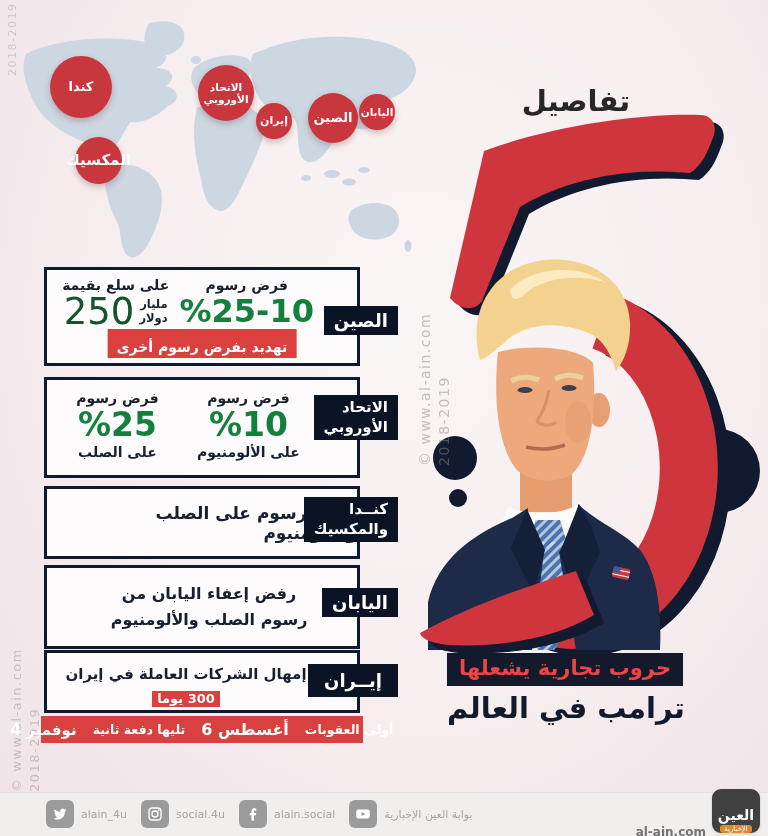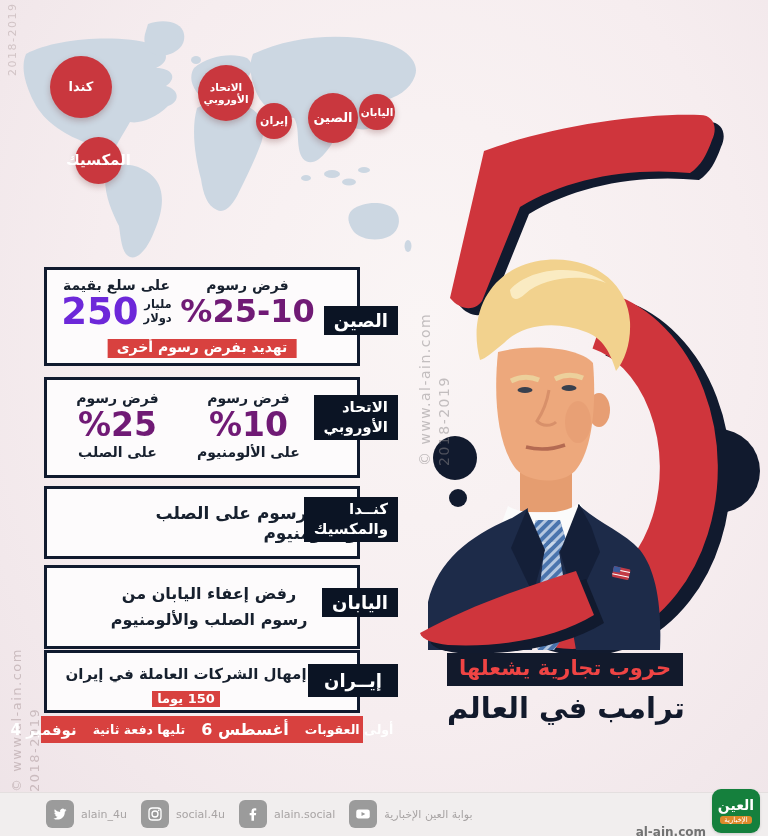--- a/index.html
+++ b/index.html
@@ -35,30 +35,30 @@
   #headline-sub{left:438px;top:691px;width:256px;text-align:center;font-size:29px;
     font-weight:bold;color:#121a2c;white-space:nowrap;}
 
   
   .box{position:absolute;left:44px;width:316px;border:3px solid #101a2e;background:#fdfbfc;}
   .tab{position:absolute;right:-41px;background:#0b1424;color:#fff;font-weight:bold;
     padding:3px 10px;text-align:right;line-height:1.3;white-space:nowrap;z-index:3;}
   .box-row{display:flex;justify-content:space-around;padding:7px 38px 0 10px;}
   .col{display:flex;flex-direction:column;align-items:center;color:#17202e;}
   .col .t{font-size:14px;font-weight:bold;}
-  .col .v{font-size:33px;font-weight:bold;line-height:1.15;color:#701a75;}
+  .col .v{font-size:33px;font-weight:bold;line-height:1.15;color:#15803d;}
   .col .s{font-size:14px;font-weight:bold;}
   #box-china{top:267px;height:99px;}
   #box-china .tab{top:36px;font-size:18px;}
   #box-china .v{font-size:32px;}
   .num-row{display:flex;flex-direction:row-reverse;align-items:center;gap:5px;}
-  .big-num{font-size:37px;font-weight:bold;line-height:1;color:#6d28d9;text-align:center;}
+  .big-num{font-size:37px;font-weight:normal;line-height:1;color:#14532d;text-align:center;}
   .unit{font-size:11.5px;font-weight:bold;line-height:1.15;text-align:right;}
   .red-badge{position:absolute;bottom:5px;left:50%;transform:translateX(-50%);
-    background:#d8413f;color:#fff;font-size:14px;font-weight:bold;padding:0 9px 3px;
+    background:#d8413f;color:#fff;font-size:14px;font-weight:bold;padding:10px 9px 3px;
     white-space:nowrap;}
   #box-eu{top:377px;height:101px;}
   #box-eu .tab{top:15px;font-size:15px;}
   #box-eu .box-row{padding-top:10px;}
   #box-cm{top:486px;height:73px;display:flex;align-items:center;justify-content:center;}
   #box-cm .tab{top:8px;font-size:15px;}
   #box-cm .line{font-size:17px;font-weight:bold;color:#17202e;padding-left:30px;}
   #box-jp{top:565px;height:84px;display:flex;align-items:center;justify-content:center;}
   #box-jp .tab{top:20px;font-size:18px;}
   #box-jp .line{width:236px;text-align:center;font-size:16px;font-weight:bold;
@@ -76,22 +76,22 @@
   
   #footer{left:0;top:792px;width:768px;height:44px;background:#f1eeee;
     border-top:1px solid #e4dfdf;}
   #social{position:absolute;left:46px;top:7px;display:flex;align-items:center;gap:14px;}
   .social-item{display:flex;align-items:center;gap:7px;}
   .sq-icon{width:28px;height:28px;border-radius:6px;background:#9b9b9b;display:flex;
     align-items:center;justify-content:center;}
   .handle{font-size:11px;color:#a8a4a4;}
   #site-name{position:absolute;right:62px;top:32px;font-size:12px;color:#737373;font-weight:bold;}
   #alain-logo{position:absolute;right:8px;top:-4px;width:48px;height:44px;
-    background:#15803d;border-radius:9px;display:flex;flex-direction:column;
-    align-items:center;justify-content:center;box-shadow:0 1px 3px rgba(0,0,0,.15);}
+    background:#404040;border-radius:9px;display:flex;flex-direction:column;
+    align-items:center;justify-content:flex-end;box-shadow:0 1px 3px rgba(0,0,0,.15);}
   #alain-logo .l1{color:#fff;font-size:14px;font-weight:bold;line-height:1.1;}
   #alain-logo .l2{color:#fff;font-size:7px;background:#dd8a2b;border-radius:3px;
     padding:0 4px;margin-top:2px;}
 </style>
 </head>
 <body>
 
 <div id="stage">
 
   <svg id="world-map" class="abs" width="430" height="260" viewBox="0 0 430 260">
@@ -131,20 +131,21 @@
     </div>
 
   <div class="wm abs" id="wm-left">
     <div>© www.al-ain.com</div>
       <div>2018-2019</div>
   </div>
   <div class="wm abs" id="wm-top">
     <div>2018-2019</div>
   </div>
 
+  <div class="abs" id="detail-title" dir="rtl">تفاصيل</div>
 
   <svg class="abs" style="left:408px;top:95px;" width="360" height="580" viewBox="0 0 360 580">
     <g fill="#111a2e">
       <path transform="translate(9,7)" d="M 42,203 L 76,56 C 140,32 230,18 292,20 C 306,20 310,33 304,45 C 299,59 293,71 282,78 C 220,72 158,84 112,112 L 74,206 C 66,217 52,215 42,203 Z"></path>
       <path transform="translate(13,7)" d="M 194,226 A 117,152 0 1 1 106,505" fill="none" stroke="#111a2e" stroke-width="58"></path>
       <circle cx="310" cy="376" r="42"></circle>
     </g>
     <path fill="#cf353c" d="M 42,203 L 76,56 C 140,32 230,18 292,20 C 306,20 310,33 304,45 C 299,59 293,71 282,78 C 220,72 158,84 112,112 L 74,206 C 66,217 52,215 42,203 Z"></path>
     <path d="M 194,226 A 117,152 0 1 1 106,505" fill="none" stroke="#cf353c" stroke-width="58"></path>
     <circle cx="47" cy="363" r="22" fill="#111a2e"></circle>
@@ -249,21 +250,21 @@
 
   <div class="box" id="box-jp">
     <div class="tab">اليابان</div>
     <div class="line" dir="rtl">رفض إعفاء اليابان من رسوم الصلب والألومنيوم</div>
   </div>
 
   <div class="box" id="box-ir">
     <div class="tab">إيــران</div>
     <div class="line" dir="rtl">
       <span>إمهال الشركات العاملة في إيران</span>
-      <span class="inline-badge">150 يوما</span>
+      <span class="inline-badge">300 يوما</span>
       <br><span>للانسحاب</span>
     </div>
   </div>
   <div class="abs" id="iran-bar">
     <span class="small">أولى العقوبات</span>
     <span class="big">6 أغسطس</span>
     <span class="small">تليها دفعة ثانية</span>
     <span class="big" style="font-size:15px">4 نوفمبر</span>
   </div>
 

